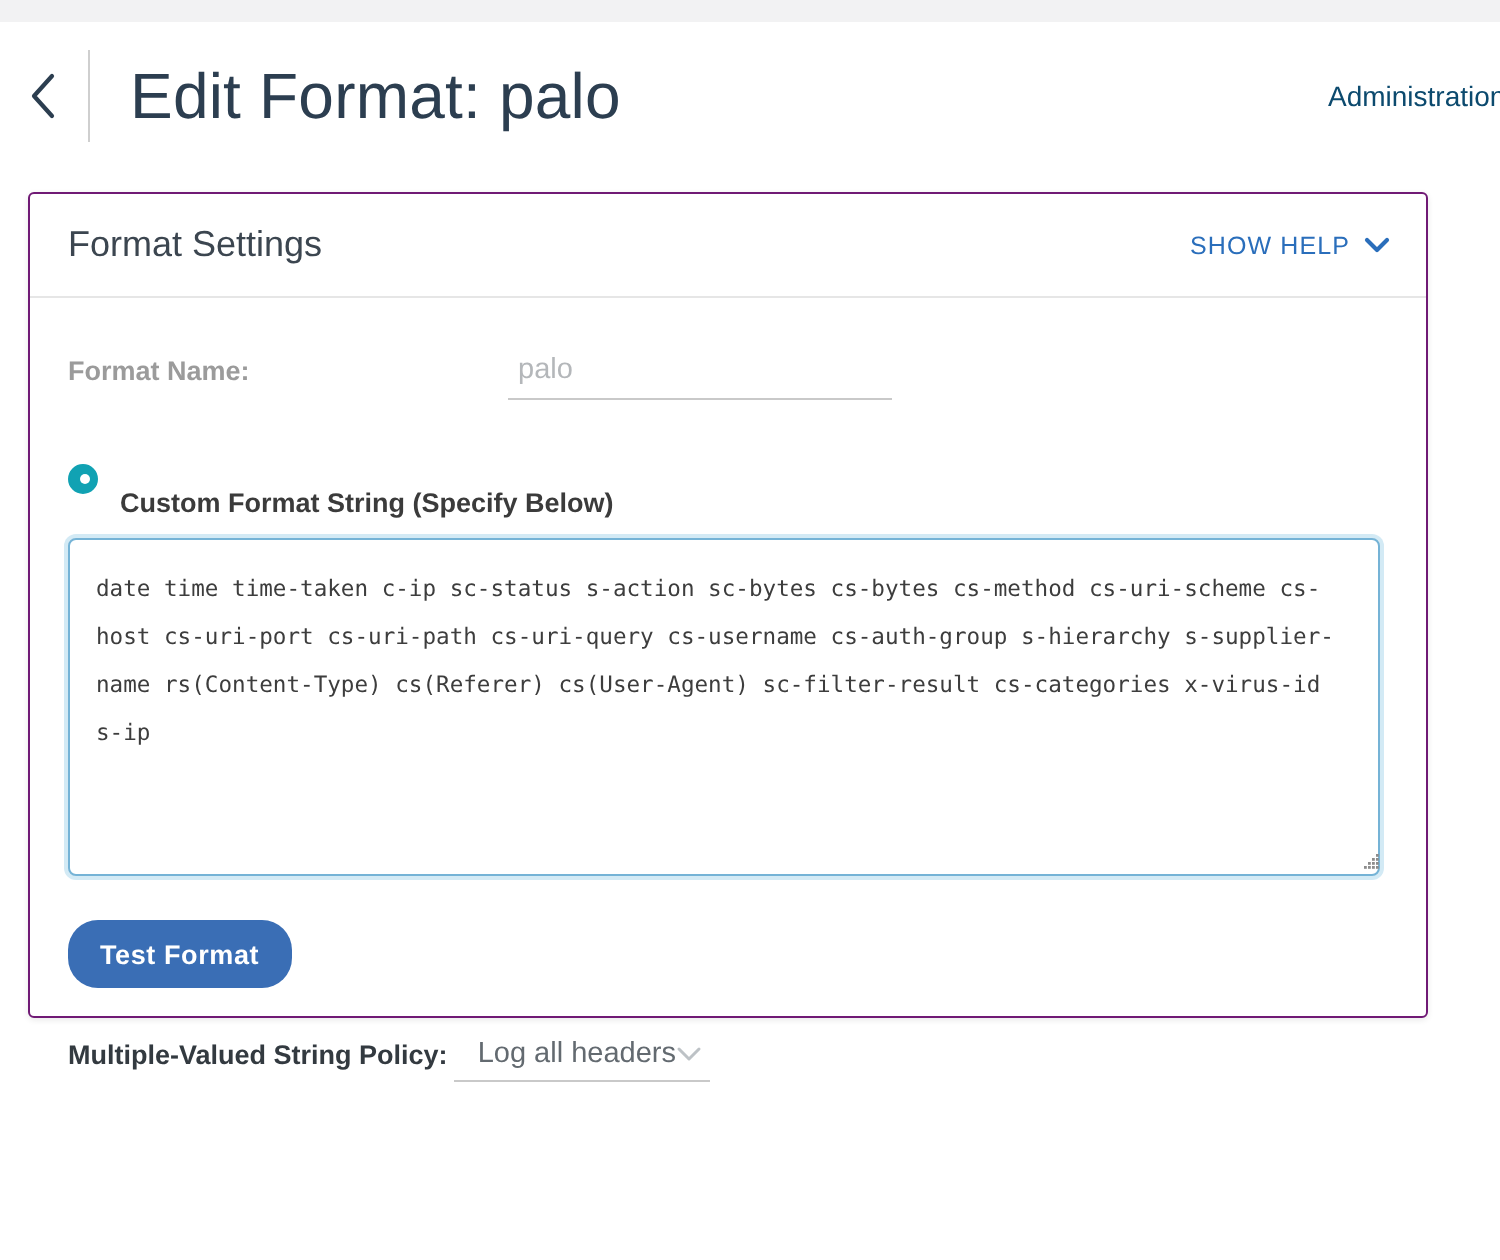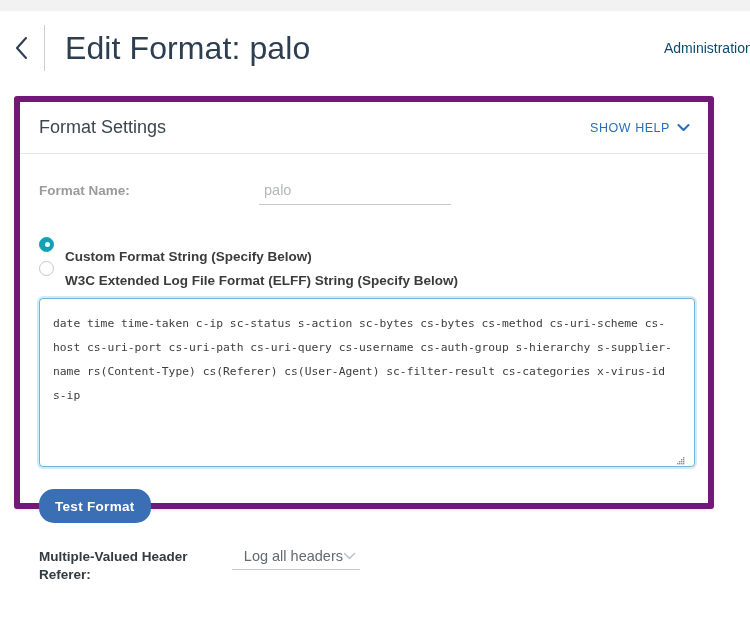--- a/index.html
+++ b/index.html
@@ -76,21 +76,21 @@
   }
 
   
   .card {
     position: absolute;
     top: 96px;
     left: 14px;
     width: 700px;
     height: 413px;
     background: #ffffff;
-    border: 6px solid #701a75;
+    border: 1px solid #701a75;
     border-radius: 3px;
     box-shadow: 0 1px 3px rgba(0,0,0,.09);
   }
   .card-header {
     height: 52px;
     border-bottom: 1px solid #e6e6e6;
     display: flex;
     align-items: center;
     padding: 0 18px 0 19px;
   }
@@ -316,24 +316,20 @@
     </div>
 
     
     <div class="radio-group">
 
       <div class="radio-row">
         <span class="radio-outer checked"></span>
         <span class="radio-label">Custom Format String (Specify Below)</span>
       </div>
 
-      <div class="radio-row">
-        <span class="radio-outer"></span>
-        <span class="radio-label">W3C Extended Log File Format (ELFF) String (Specify Below)</span>
-      </div>
 
     </div>
 
     
     <div class="ta-wrap">
       <textarea class="format-textarea" spellcheck="false" style="">date time time-taken c-ip sc-status s-action sc-bytes cs-bytes cs-method cs-uri-scheme cs-host cs-uri-port cs-uri-path cs-uri-query cs-username cs-auth-group s-hierarchy s-supplier-name rs(Content-Type) cs(Referer) cs(User-Agent) sc-filter-result cs-categories x-virus-id s-ip</textarea>
       <span class="resize-grip">
         <svg width="10" height="10" viewBox="0 0 10 10" aria-hidden="true">
           <g fill="#8d8d8d">
             <rect x="8" y="0" width="1.4" height="1.4"></rect>
@@ -349,21 +345,21 @@
           </g>
         </svg>
       </span>
     </div>
 
     
     <button class="test-btn">Test Format</button>
 
     
     <div class="row-policy">
-      <div class="label-dark">Multiple-Valued Header Referer:</div>
+      <div class="label-dark">Multiple-Valued String Policy:</div>
       <div class="select-wrap">
         <span class="select-value">Log all headers</span>
         <span>
           <svg class="select-chev" width="13" height="8" viewBox="0 0 13 8" aria-hidden="true">
             <polyline points="1.5,1.5 6.5,6.5 11.5,1.5" fill="none" stroke="#bdc2c6" stroke-width="1.5" stroke-linecap="round" stroke-linejoin="round"></polyline>
           </svg>
         </span>
       </div>
     </div>
 

